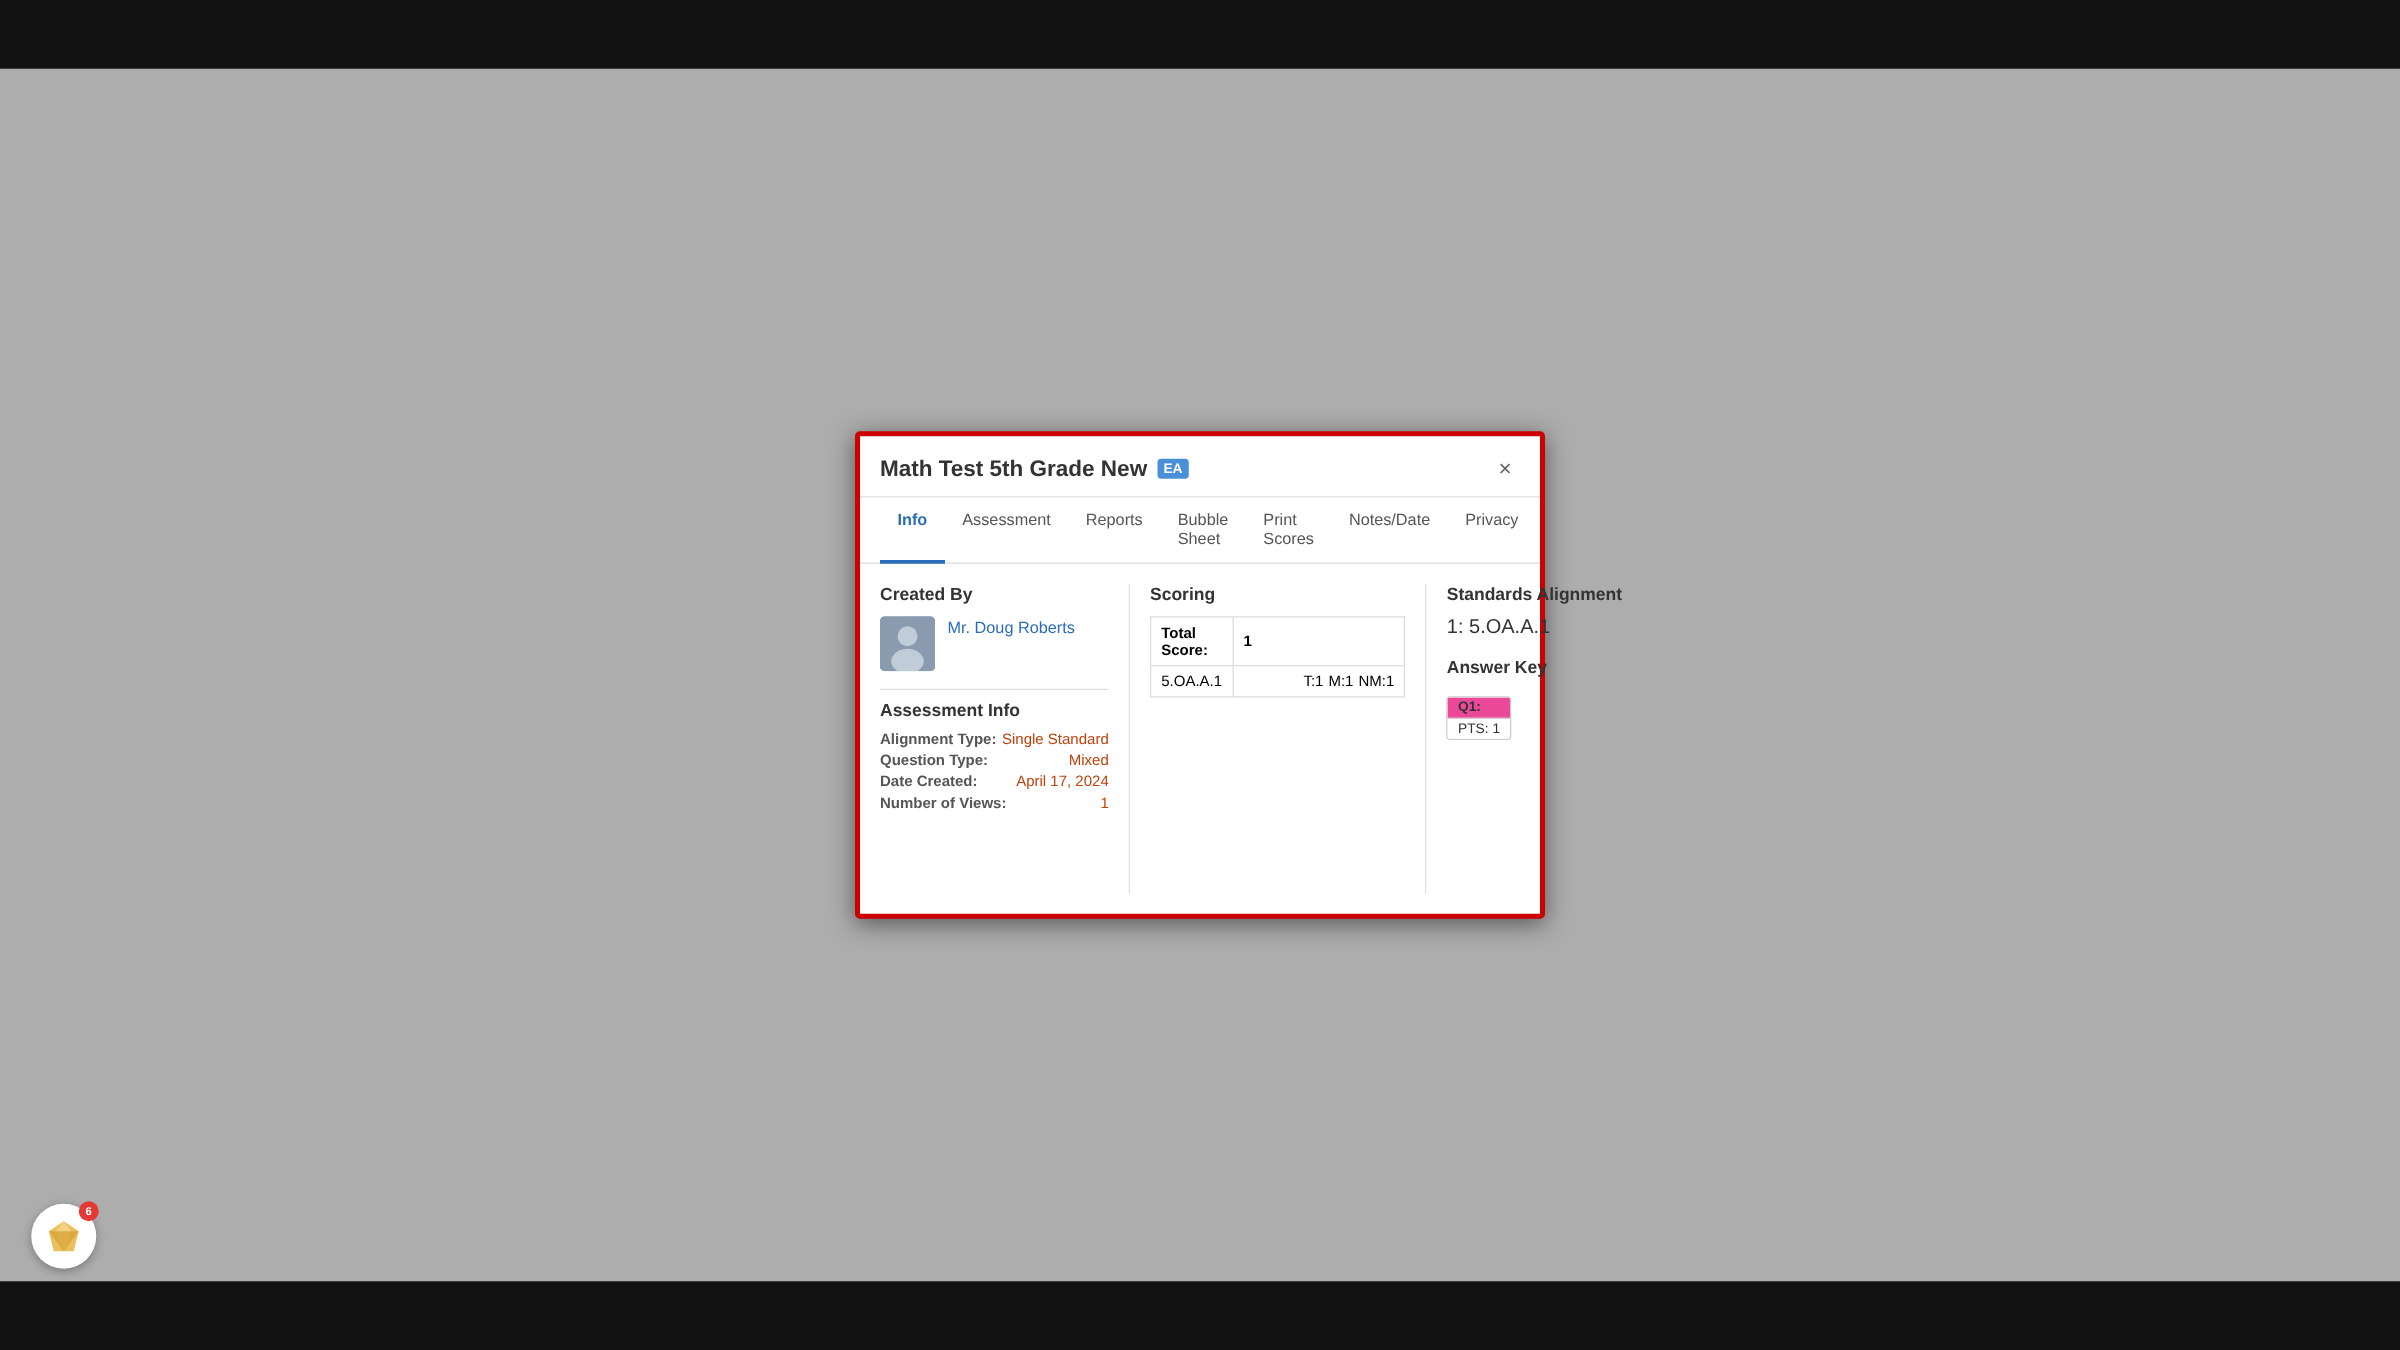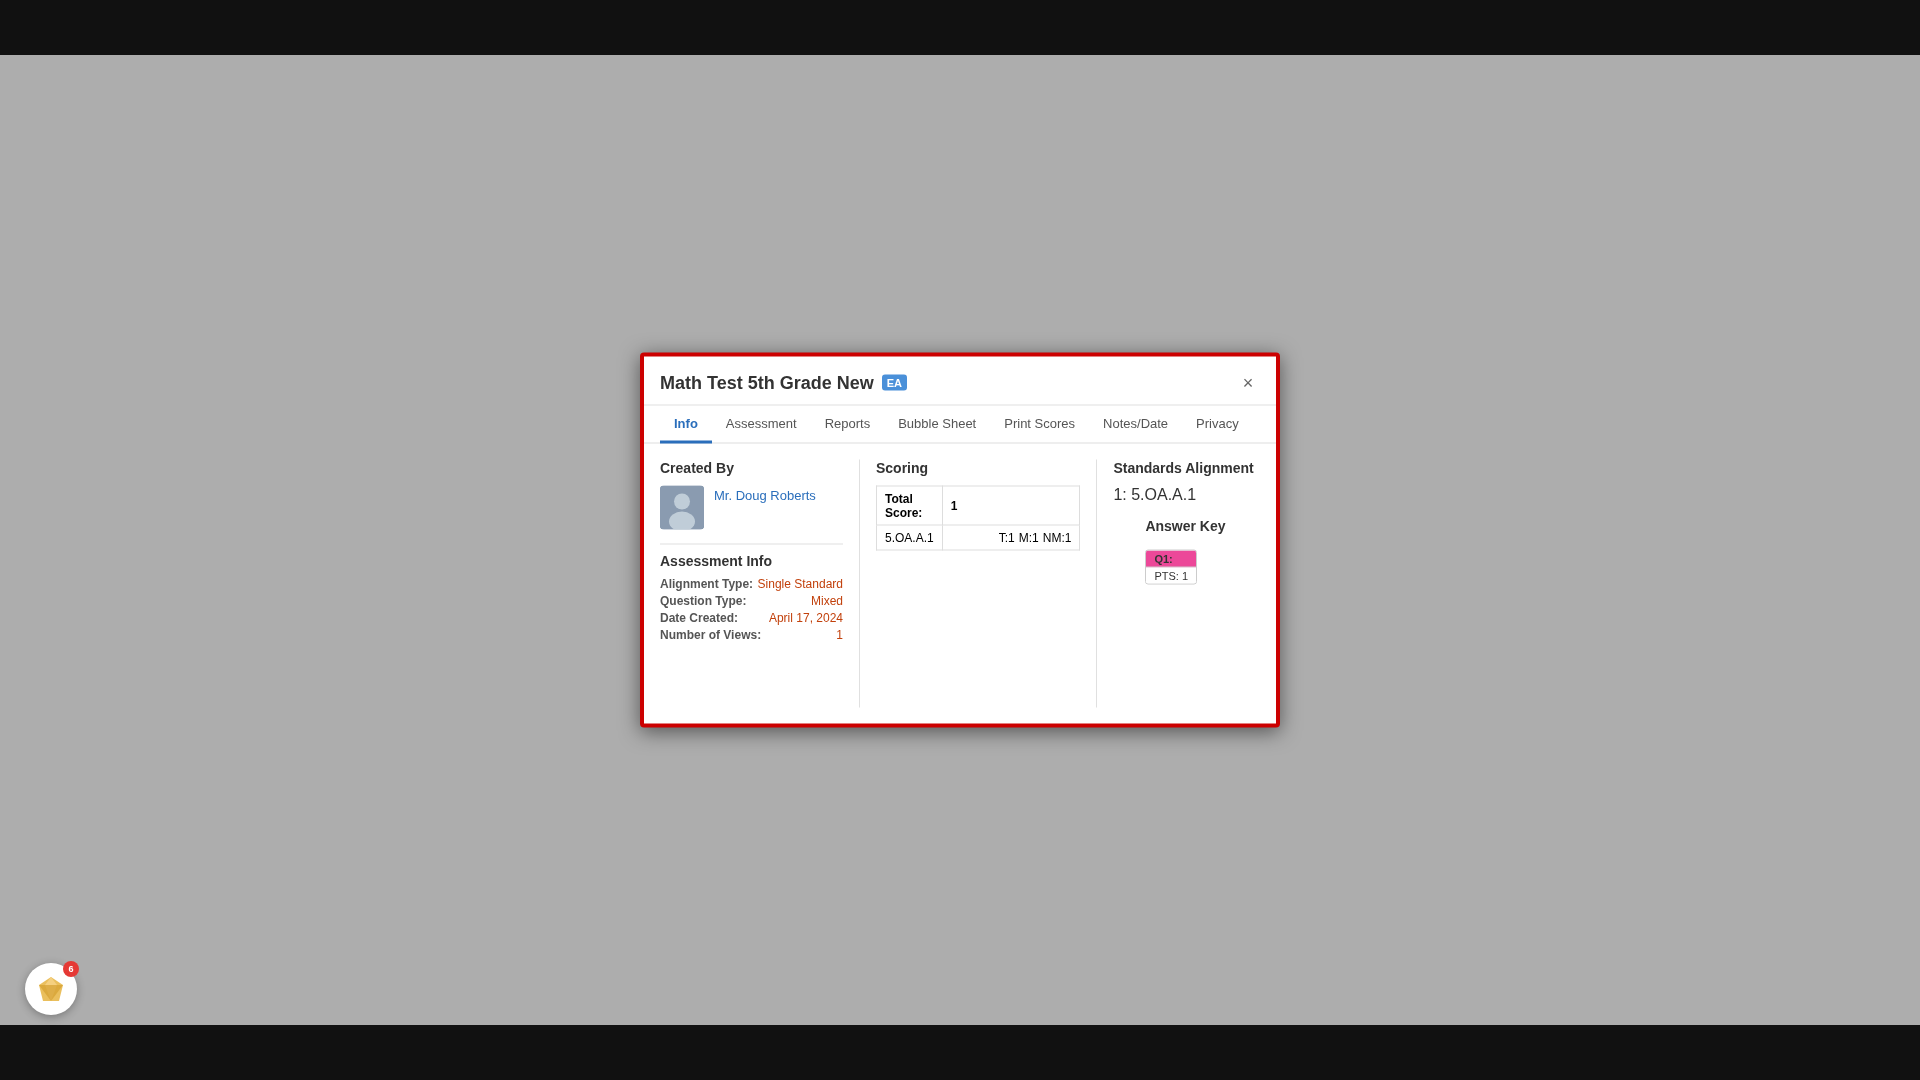--- a/index.html
+++ b/index.html
@@ -25,21 +25,21 @@
       height: 55px;
       background: #111;
     }
 
     
     .modal-wrapper {
       position: absolute;
       top: 50%;
       left: 50%;
       transform: translate(-50%, -50%);
-      width: 640px;
+      width: 552px;
     }
 
     .modal-border {
       border: 4px solid #cc0000;
       border-radius: 4px;
       background: #fff;
       box-shadow: 0 4px 20px rgba(0,0,0,0.5);
     }
 
     .modal-header {
@@ -79,21 +79,20 @@
       display: flex;
       align-items: center;
       justify-content: center;
     }
 
     
     .modal-tabs {
       display: flex;
       border-bottom: 1px solid #ddd;
       padding: 0 16px;
-      text-align: center;
     }
 
     .tab-item {
       padding: 10px 14px;
       font-size: 13px;
       color: #555;
       cursor: pointer;
       border-bottom: 3px solid transparent;
       margin-bottom: -1px;
     }
@@ -256,21 +255,20 @@
       margin-bottom: 14px;
     }
 
     .standard-item {
       margin-bottom: 3px;
       color: #333;
     }
 
     .answer-key-section {
       margin-top: 8px;
-      margin-left: 32px;
     }
 
     .answer-key-item {
       display: inline-flex;
       flex-direction: column;
       border: 1px solid #ccc;
       border-radius: 3px;
       font-size: 11px;
       overflow: hidden;
       margin-top: 6px;

